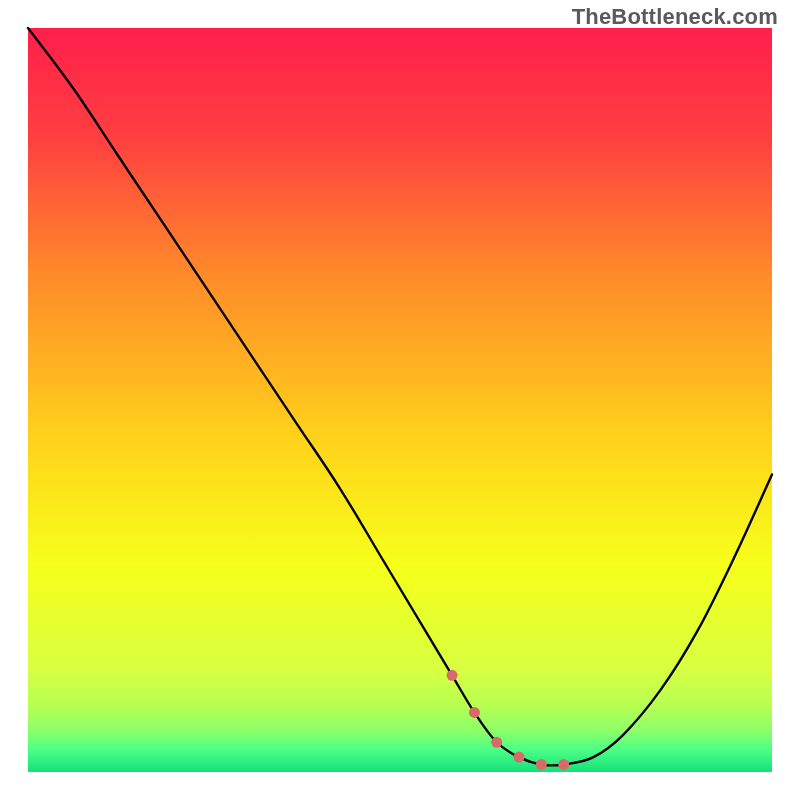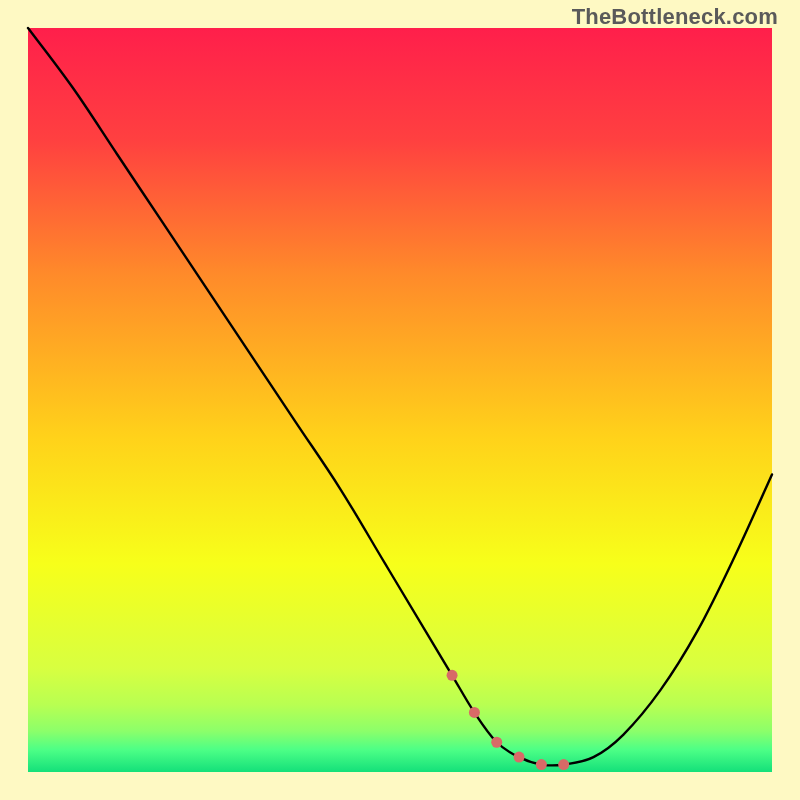--- a/index.html
+++ b/index.html
@@ -8,21 +8,21 @@
     width: 800px;
     height: 800px;
     background: #000;
     font-family: Arial, Helvetica, sans-serif;
     overflow: hidden;
   }
   .frame {
     position: relative;
     width: 800px;
     height: 800px;
-    background: #fef9c3;
+    background: #ffffff;
   }
   .watermark {
     position: absolute;
     top: 4px;
     right: 22px;
     font-size: 22px;
     font-weight: bold;
     color: #5a5a5a;
     z-index: 10;
     letter-spacing: 0.2px;

